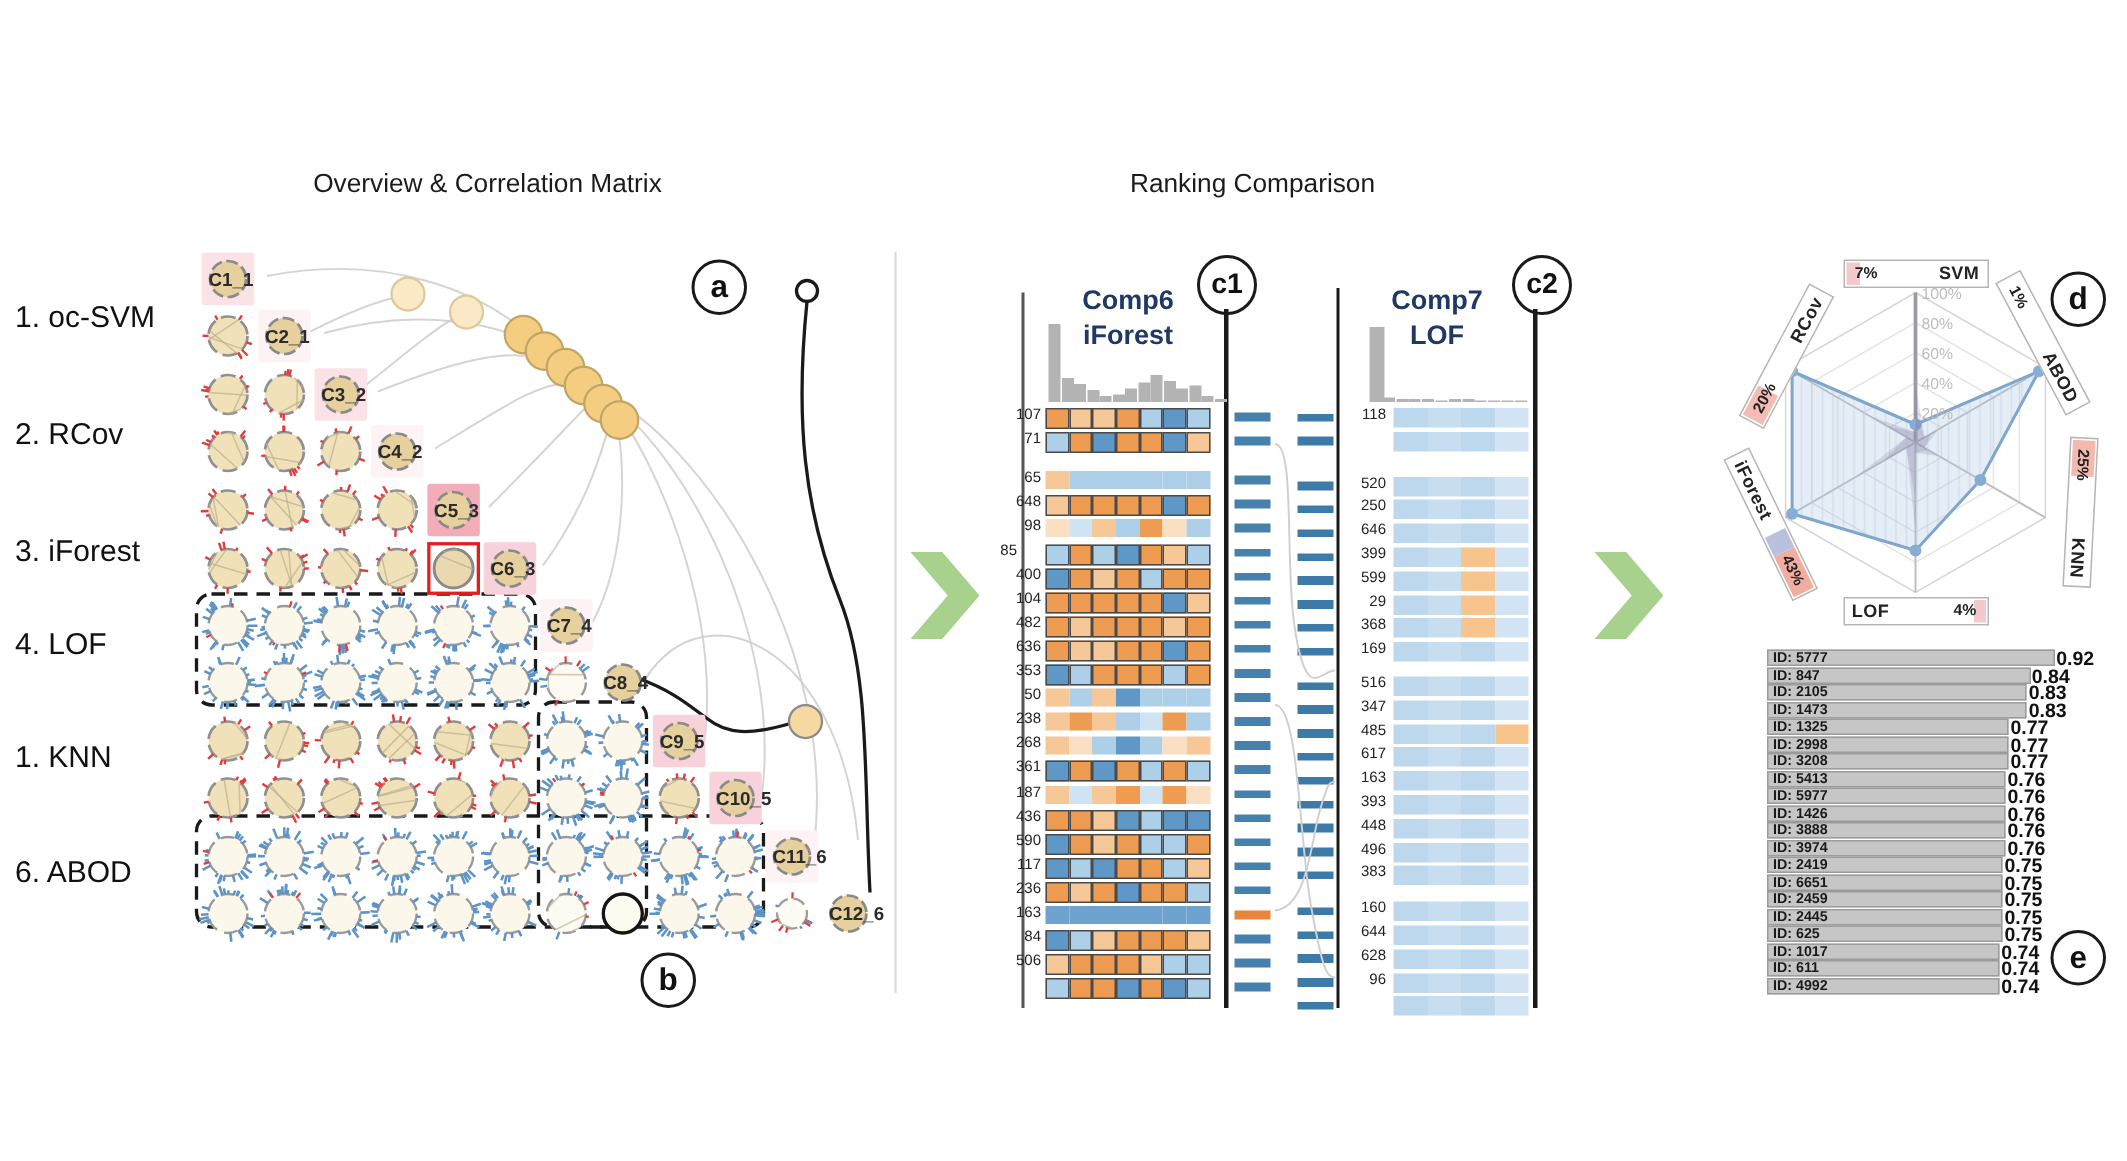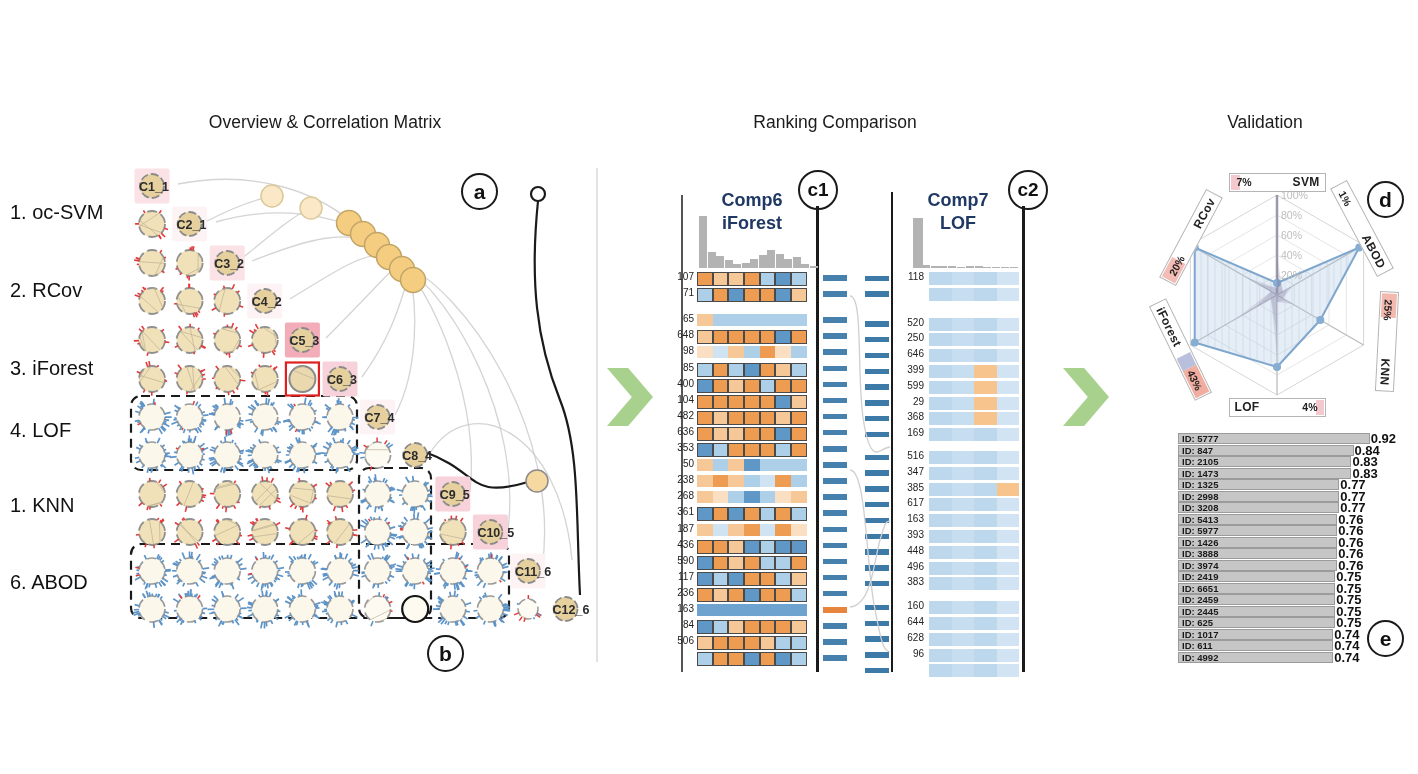--- a/index.html
+++ b/index.html
@@ -32,21 +32,20 @@
   .val-num{position:absolute;font-size:13px;font-weight:bold;color:#111;line-height:11px;}
   svg{position:absolute;left:0;top:0;overflow:visible;}
 </style>
 </head>
 <body>
 
 <div class="page">
 
   <div class="panel-title" style="left:660px;top:112px;width:350px;">Ranking Comparison</div>
   <div class="panel-title" style="left:120px;top:112px;width:410px;">Overview &amp; Correlation Matrix</div>
-  <div class="panel-title" style="left:1140px;top:112px;width:250px;">Validation</div>
 
   <div class="circ" style="left:461px;top:173px;width:33px;height:33px;font-size:21px;">a</div>
   <div class="circ" style="left:427px;top:635px;width:33px;height:33px;font-size:21px;">b</div>
   <div class="circ" style="left:798px;top:170px;width:36px;height:36px;font-size:19px;">c1</div>
   <div class="circ" style="left:1008px;top:170px;width:36px;height:36px;font-size:19px;">c2</div>
   <div class="circ" style="left:1367px;top:181px;width:33px;height:33px;font-size:21px;">d</div>
   <div class="circ" style="left:1367px;top:620px;width:33px;height:33px;font-size:21px;">e</div>
 
   <div class="chevron" style="left:607px;top:368px;width:46px;height:58px;"></div>
   <div class="chevron" style="left:1063px;top:368px;width:46px;height:58px;"></div>
@@ -1510,21 +1509,21 @@
       <div class="rk-strip" style="left: 697px; top: 346.4px; height: 12px;">
         <div class="rk-cell" style="width: 15.7px; background: rgb(251, 223, 194);"></div>
         <div class="rk-cell" style="width: 15.7px; background: rgb(207, 227, 242);"></div>
         <div class="rk-cell" style="width: 15.7px; background: rgb(247, 200, 151);"></div>
         <div class="rk-cell" style="width: 15.7px; background: rgb(174, 207, 232);"></div>
         <div class="rk-cell" style="width: 15.7px; background: rgb(239, 156, 83);"></div>
         <div class="rk-cell" style="width: 15.7px; background: rgb(251, 223, 194);"></div>
         <div class="rk-cell" style="width: 15.7px; background: rgb(174, 207, 232);"></div>
       </div>
       <div class="rk-dash" style="left: 823px; top: 349.4px; width: 24px; height: 5.5px; background: rgb(70, 129, 173);"></div>
-      <div class="rk-num" style="left: 664px; top: 361.5px; text-align: right;">85</div>
+      <div class="rk-num" style="left: 648px; top: 361.5px; text-align: right;">85</div>
       <div class="rk-strip" style="left: 697px; top: 362.5px; height: 12px;">
         <div class="rk-cell" style="width: 13.7px; background: rgb(174, 207, 232); border: 1px solid rgb(74, 74, 74);"></div>
         <div class="rk-cell" style="width: 13.7px; background: rgb(239, 156, 83); border: 1px solid rgb(74, 74, 74);"></div>
         <div class="rk-cell" style="width: 13.7px; background: rgb(174, 207, 232); border: 1px solid rgb(74, 74, 74);"></div>
         <div class="rk-cell" style="width: 13.7px; background: rgb(95, 151, 198); border: 1px solid rgb(74, 74, 74);"></div>
         <div class="rk-cell" style="width: 13.7px; background: rgb(239, 156, 83); border: 1px solid rgb(74, 74, 74);"></div>
         <div class="rk-cell" style="width: 13.7px; background: rgb(247, 200, 151); border: 1px solid rgb(74, 74, 74);"></div>
         <div class="rk-cell" style="width: 13.7px; background: rgb(174, 207, 232); border: 1px solid rgb(74, 74, 74);"></div>
       </div>
       <div class="rk-dash" style="left: 823px; top: 365.5px; width: 24px; height: 5.5px; background: rgb(70, 129, 173);"></div>
@@ -1815,21 +1814,21 @@
       </div>
       <div class="rk-dash" style="left: 865px; top: 454.5px; width: 24px; height: 5.5px; background: rgb(62, 122, 168);"></div>
       <div class="rk-num" style="left: 894px; top: 465.8px;">347</div>
       <div class="rk-strip" style="left: 929px; top: 466.8px; height: 13px;">
         <div class="rk-cell" style="width: 22.5px; background: rgb(189, 216, 237);"></div>
         <div class="rk-cell" style="width: 22.5px; background: rgb(199, 222, 240);"></div>
         <div class="rk-cell" style="width: 22.5px; background: rgb(189, 216, 237);"></div>
         <div class="rk-cell" style="width: 22.5px; background: rgb(210, 228, 244);"></div>
       </div>
       <div class="rk-dash" style="left: 865px; top: 470.3px; width: 24px; height: 5.5px; background: rgb(62, 122, 168);"></div>
-      <div class="rk-num" style="left: 894px; top: 481.6px;">385</div>
+      <div class="rk-num" style="left: 894px; top: 481.6px;">485</div>
       <div class="rk-strip" style="left: 929px; top: 482.6px; height: 13px;">
         <div class="rk-cell" style="width: 22.5px; background: rgb(189, 216, 237);"></div>
         <div class="rk-cell" style="width: 22.5px; background: rgb(199, 222, 240);"></div>
         <div class="rk-cell" style="width: 22.5px; background: rgb(189, 216, 237);"></div>
         <div class="rk-cell" style="width: 22.5px; background: rgb(248, 196, 142);"></div>
       </div>
       <div class="rk-dash" style="left: 865px; top: 486.1px; width: 24px; height: 5.5px; background: rgb(62, 122, 168);"></div>
       <div class="rk-num" style="left: 894px; top: 497.4px;">617</div>
       <div class="rk-strip" style="left: 929px; top: 498.4px; height: 13px;">
         <div class="rk-cell" style="width: 22.5px; background: rgb(189, 216, 237);"></div>

